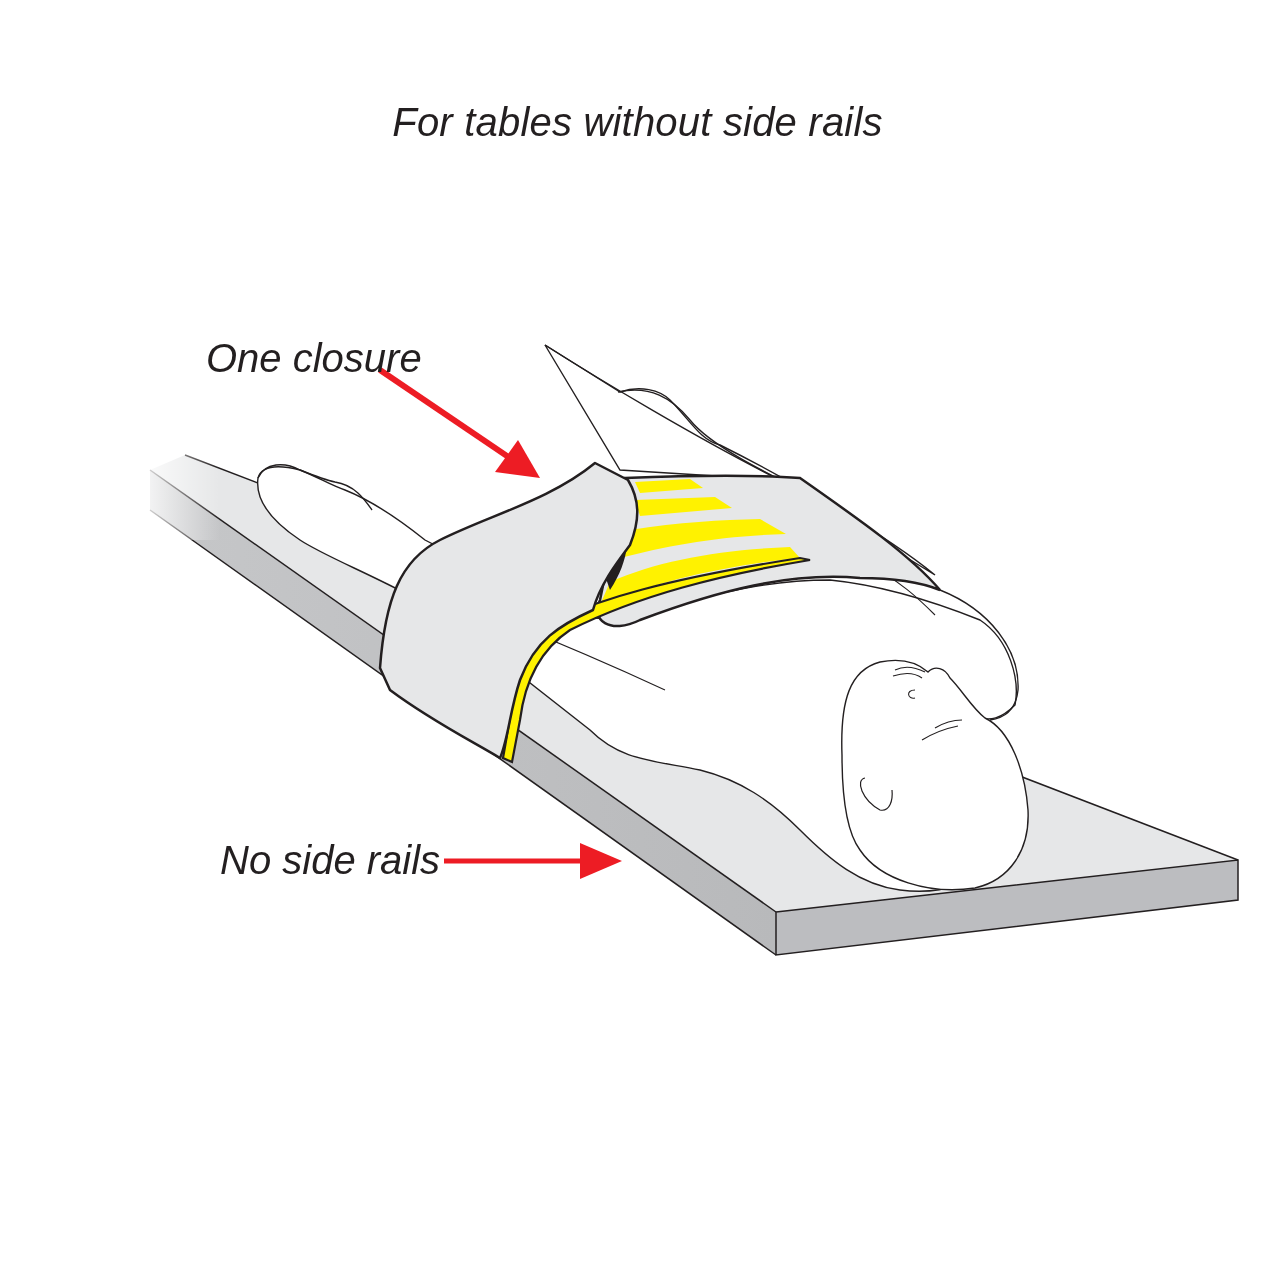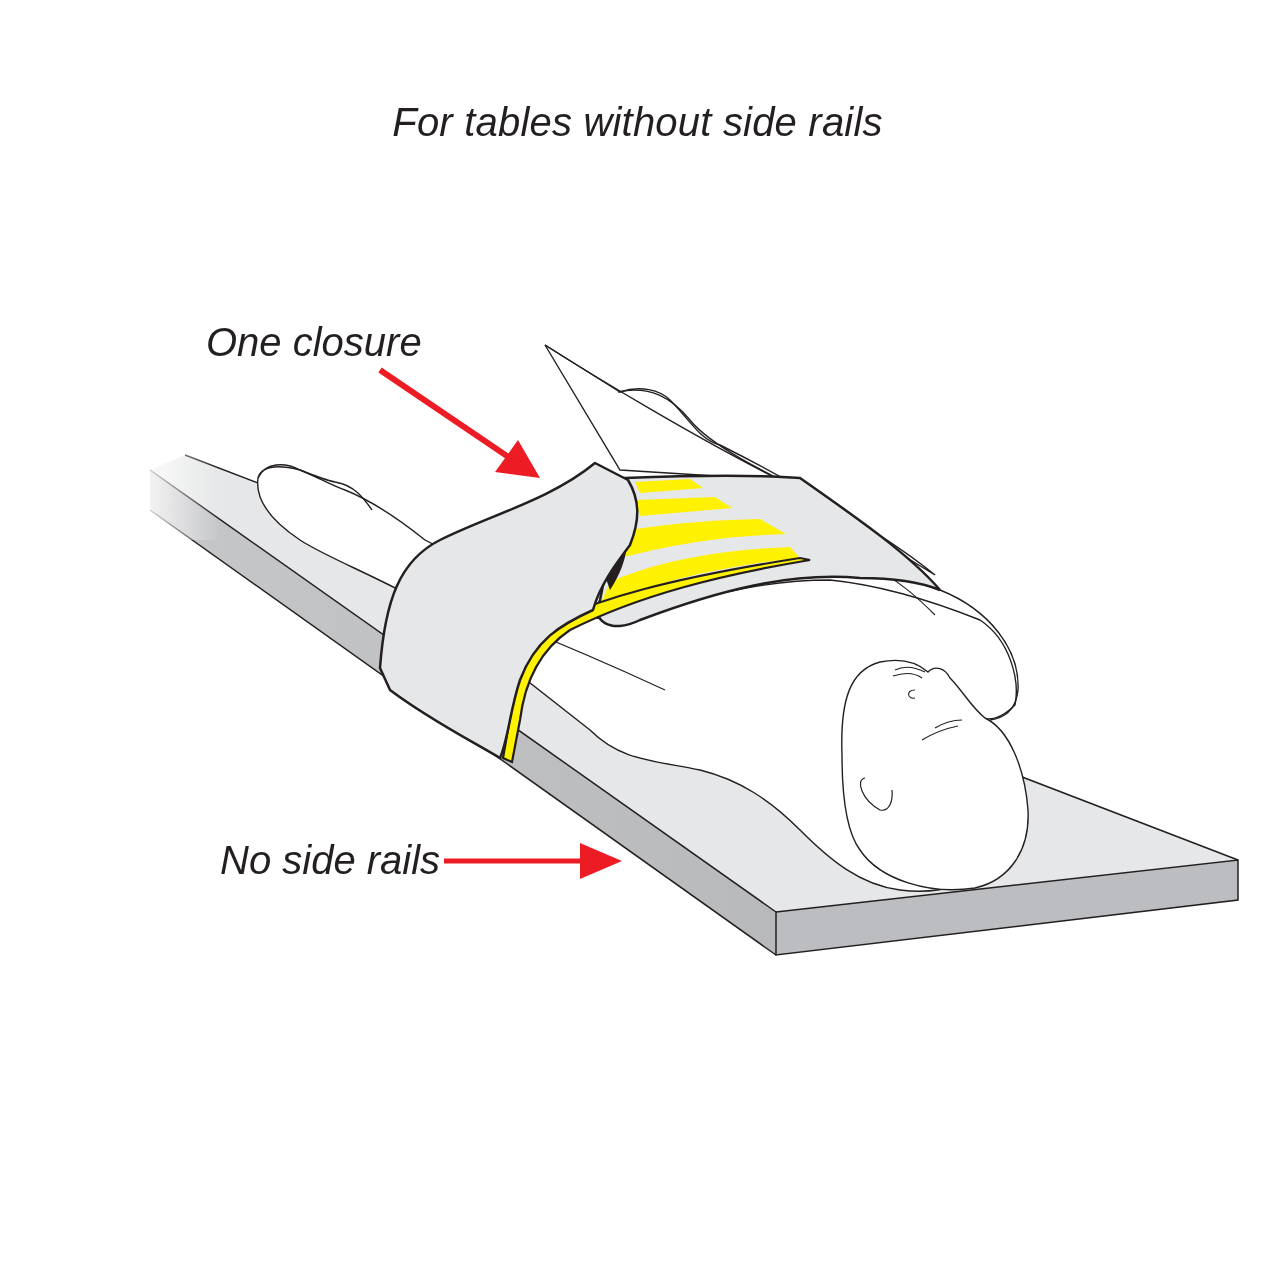--- a/index.html
+++ b/index.html
@@ -7,21 +7,21 @@
     .title {
       position: absolute; left: 0; top: 100px; width: 1275px; text-align: center;
       font-family: "Liberation Sans", "DejaVu Sans", sans-serif;
       font-style: italic; font-size: 40px; color: #231f20; letter-spacing: 0.2px;
     }
     .label {
       position: absolute;
       font-family: "Liberation Sans", "DejaVu Sans", sans-serif;
       font-style: italic; font-size: 40px; color: #231f20; white-space: nowrap;
     }
-    .label-closure { left: 206px; top: 320px; }
+    .label-closure { left: 206px; top: 336px; }
     .label-rails { left: 206px; top: 838px; margin-left: 14px; }
     svg.illustration { position: absolute; left: 0; top: 0; }
   </style>
 </head>
 <body>
 
 <div class="title">For tables without side rails</div>
 
 <svg class="illustration" width="1275" height="1275" viewBox="0 0 1275 1275" xmlns="http://www.w3.org/2000/svg">
   <defs>

